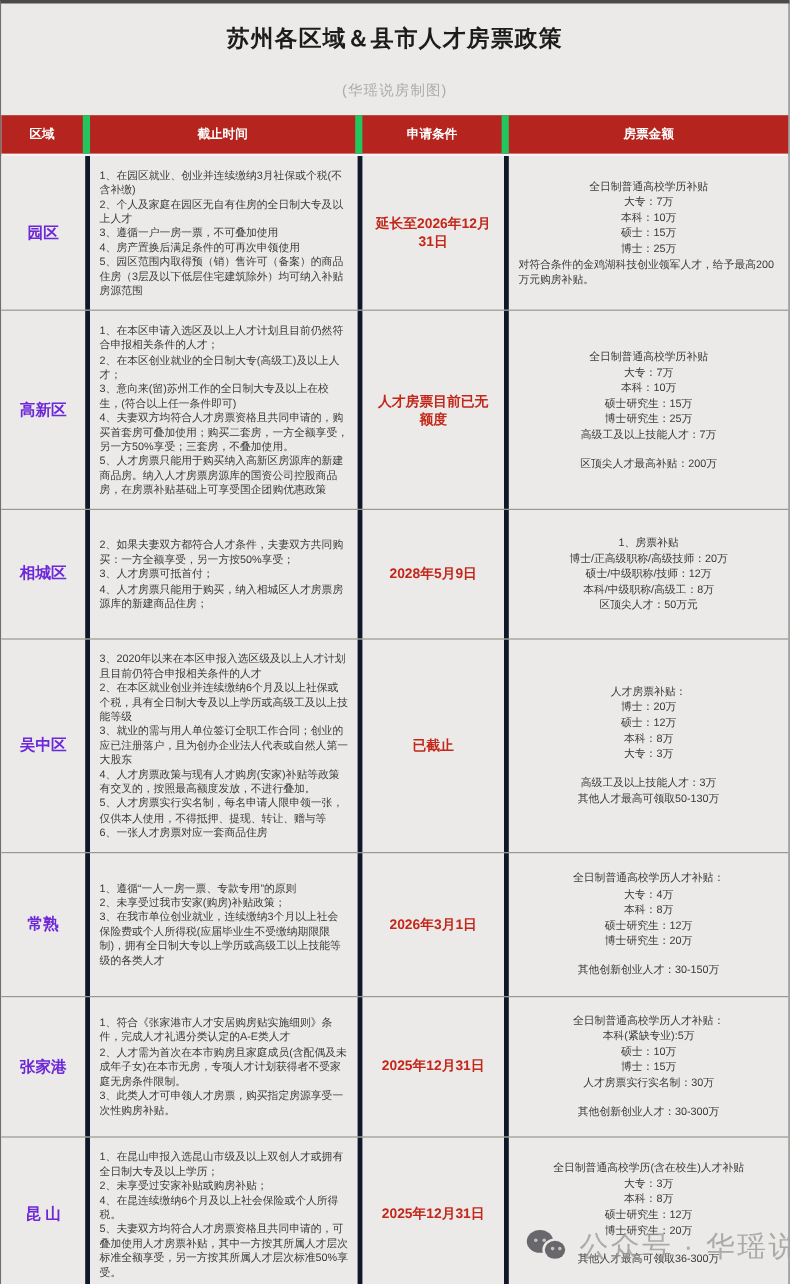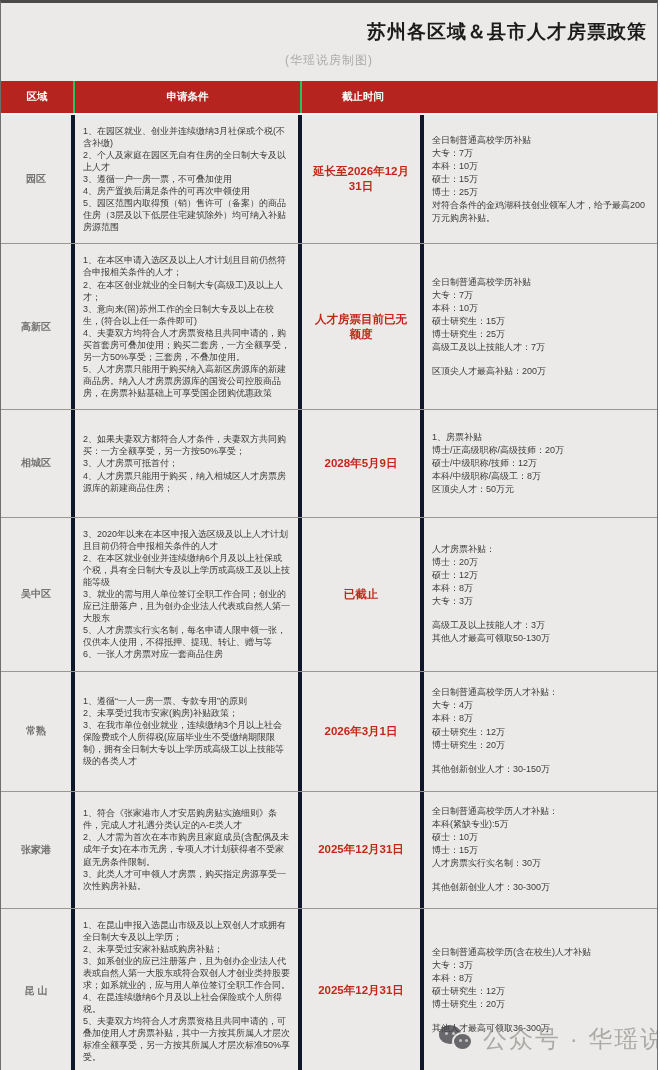--- a/index.html
+++ b/index.html
@@ -18,64 +18,63 @@
   .title-area{
     padding:16px 10px 12px 10px;
     text-align:center;
     background:#eceae8;
   }
   .main-title{
     font-size:19px;
     font-weight:bold;
     color:#1c1c1c;
     letter-spacing:1px;
-    text-align:right;
   }
   .sub-title{
-    margin-top:7px;
+    margin-top:22px;
     font-size:12px;
     color:#ababab;
     letter-spacing:1px;
   }
   .grid-row{
     display:grid;
     grid-template-columns:74px 227px 122px 1fr;
   }
   .header-row{
     background:var(--header-red,#b5241e);
     border-bottom:2px solid #f5f4f2;
   }
   .header-cell{
     color:#ffffff;
     font-size:10.5px;
     font-weight:bold;
     text-align:center;
     padding:9px 4px;
-    border-right:2px solid #22c55e;
+    border-right:6px solid #22c55e;
   }
   .header-cell:last-child{border-right:none;}
   .body-row{
     border-top:1px solid #999791;
     background:#eceae8;
   }
   .body-row:first-child{border-top:none;}
   .cell{
     border-right:4px solid #0f172a;
     box-sizing:border-box;
     display:flex;
     flex-direction:column;
     justify-content:center;
     padding:10px 8px;
   }
-  .cell:last-child{border-right:none;}
+  .cell:last-child{border-right:none;align-items:center;}
   .region-cell{
     align-items:center;
-    font-size:10px;
+    font-size:13px;
     font-weight:bold;
-    color:#737373;
+    color:#6d28d9;
     text-align:center;
   }
   .cond-line{
     font-size:9px;
     line-height:1.34;
     color:#3a3a3a;
     text-align:left;
   }
   .deadline-cell{
     align-items:center;
@@ -147,22 +146,23 @@
 <div class="page">
 
   <div class="title-area">
     <div class="main-title">苏州各区域＆县市人才房票政策</div>
     <div class="sub-title">(华瑶说房制图)</div>
   </div>
 
   <div>
     <div class="grid-row header-row">
       <div class="header-cell">区域</div>
+      <div class="header-cell">截止时间</div>
       <div class="header-cell">申请条件</div>
-      <div class="header-cell">截止时间</div>
+      <div class="header-cell">房票金额</div>
     </div>
     <div id="rows">
   <div class="grid-row body-row">
     <div class="cell region-cell">园区</div>
     <div class="cell">
             <div class="cond-line">1、在园区就业、创业并连续缴纳3月社保或个税(不含补缴)</div>
             <div class="cond-line">2、个人及家庭在园区无自有住房的全日制大专及以上人才</div>
             <div class="cond-line">3、遵循一户一房一票，不可叠加使用</div>
             <div class="cond-line">4、房产置换后满足条件的可再次申领使用</div>
             <div class="cond-line">5、园区范围内取得预（销）售许可（备案）的商品住房（3层及以下低层住宅建筑除外）均可纳入补贴房源范围</div>
@@ -222,20 +222,21 @@
             <div class="amt-line">区顶尖人才：50万元</div>
           </div>
   </div>
 
   <div class="grid-row body-row">
     <div class="cell region-cell">吴中区</div>
     <div class="cell">
             <div class="cond-line">3、2020年以来在本区申报入选区级及以上人才计划且目前仍符合申报相关条件的人才</div>
             <div class="cond-line">2、在本区就业创业并连续缴纳6个月及以上社保或个税，具有全日制大专及以上学历或高级工及以上技能等级</div>
             <div class="cond-line">3、就业的需与用人单位签订全职工作合同；创业的应已注册落户，且为创办企业法人代表或自然人第一大股东</div>
+            <div class="cond-line">4、人才房票政策与现有人才购房(安家)补贴等政策有交叉的，按照最高额度发放，不进行叠加。</div>
             <div class="cond-line">5、人才房票实行实名制，每名申请人限申领一张，仅供本人使用，不得抵押、提现、转让、赠与等</div>
             <div class="cond-line">6、一张人才房票对应一套商品住房</div>
           </div>
     <div class="cell deadline-cell">
       <span class="deadline-text">已截止</span>
     </div>
     <div class="cell">
             <div class="amt-line">人才房票补贴：</div>
             <div class="amt-line">博士：20万</div>
             <div class="amt-line">硕士：12万</div>
@@ -287,21 +288,20 @@
             <div class="amt-spacer"></div>
             <div class="amt-line">其他创新创业人才：30-300万</div>
           </div>
   </div>
 
   <div class="grid-row body-row">
     <div class="cell region-cell">昆 山</div>
     <div class="cell">
             <div class="cond-line">1、在昆山申报入选昆山市级及以上双创人才或拥有全日制大专及以上学历；</div>
             <div class="cond-line">2、未享受过安家补贴或购房补贴；</div>
-            <div class="cond-line">3、如系创业的应已注册落户，且为创办企业法人代表或自然人第一大股东或符合双创人才创业类持股要求；如系就业的，应与用人单位签订全职工作合同。</div>
             <div class="cond-line">4、在昆连续缴纳6个月及以上社会保险或个人所得税。</div>
             <div class="cond-line">5、夫妻双方均符合人才房票资格且共同申请的，可叠加使用人才房票补贴，其中一方按其所属人才层次标准全额享受，另一方按其所属人才层次标准50%享受。</div>
           </div>
     <div class="cell deadline-cell">
       <span class="deadline-text">2025年12月31日</span>
     </div>
     <div class="cell">
             <div class="amt-line">全日制普通高校学历(含在校生)人才补贴</div>
             <div class="amt-line">大专：3万</div>
             <div class="amt-line">本科：8万</div>

